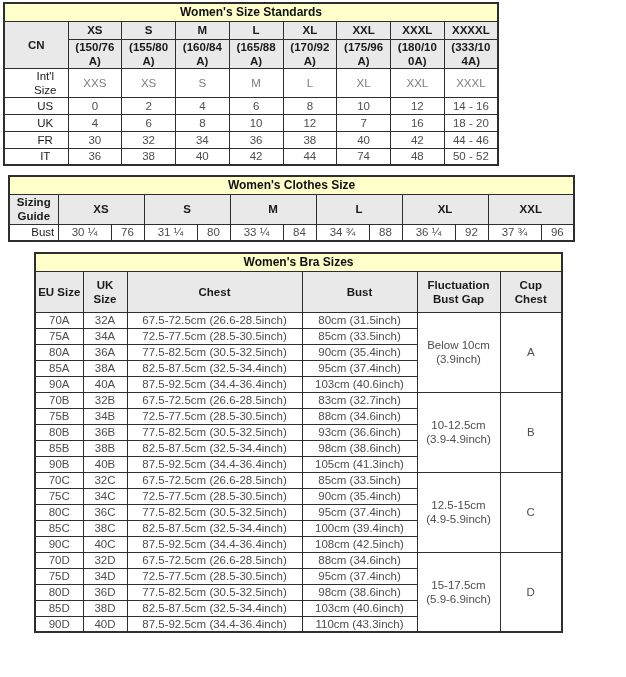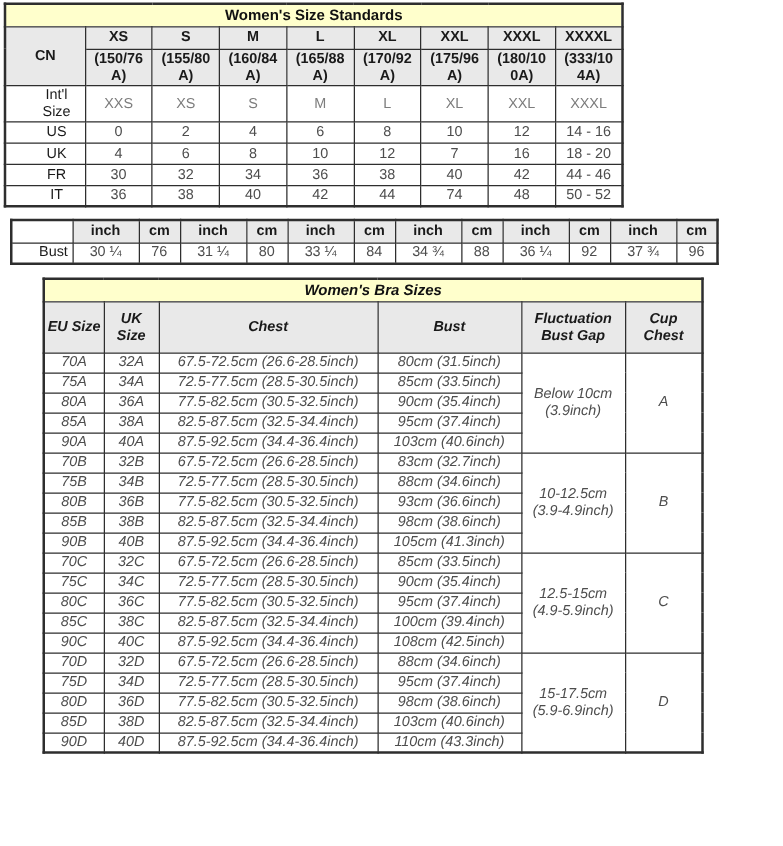--- a/index.html
+++ b/index.html
@@ -31,21 +31,21 @@
   .pre   { white-space: pre-line; }
   .nowrap { white-space: nowrap; padding: 0 1px; }
   .h18 td { height: 18px; }
   .h17 td { height: 17px; }
   .h26 td { height: 26px; }
   .h30 td { height: 30px; }
   .h41 td { height: 41px; }
   .h16 td { height: 16px; }
   #t1 { width: 496px; margin: 2px 0 0 3px; }
   #t2 { width: 565px; margin: 9px 0 0 8px; }
-  #t3 { width: 527px; margin: 10px 3px 0 34px; font-style: italic; }
+  #t3 { width: 527px; margin: 10px 3px 0 34px; }
 </style>
 </head>
 <body>
 
 <div class="page">
 
   <table id="t1">
     <colgroup>
       <col style="width:64px">
       <col span="8">
@@ -152,33 +152,30 @@
         <col style="width:33px">
       <col style="width:53px">
         <col style="width:33px">
       <col style="width:53px">
         <col style="width:33px">
       <col style="width:53px">
         <col style="width:33px">
     </colgroup>
     <tbody id="t2-body">
         <tr class="h18">
-          <td class="val"></td>
-          <td class="hdr">inch</td>
-          <td class="hdr">cm</td>
-          <td class="hdr">inch</td>
-          <td class="hdr">cm</td>
-          <td class="hdr">inch</td>
-          <td class="hdr">cm</td>
-          <td class="hdr">inch</td>
-          <td class="hdr">cm</td>
-          <td class="hdr">inch</td>
-          <td class="hdr">cm</td>
-          <td class="hdr">inch</td>
-          <td class="hdr">cm</td>
+          <td colspan="13" class="title">Women's Clothes Size</td>
+        </tr>
+        <tr class="h30">
+          <td class="hdr">Sizing Guide</td>
+          <td colspan="2" class="hdr">XS</td>
+          <td colspan="2" class="hdr">S</td>
+          <td colspan="2" class="hdr">M</td>
+          <td colspan="2" class="hdr">L</td>
+          <td colspan="2" class="hdr">XL</td>
+          <td colspan="2" class="hdr">XXL</td>
         </tr>
         <tr class="h17">
           <td class="lbl">Bust</td>
           <td class="val">30 ¼</td>
           <td class="val">76</td>
           <td class="val">31 ¼</td>
           <td class="val">80</td>
           <td class="val">33 ¼</td>
           <td class="val">84</td>
           <td class="val">34 ¾</td>

